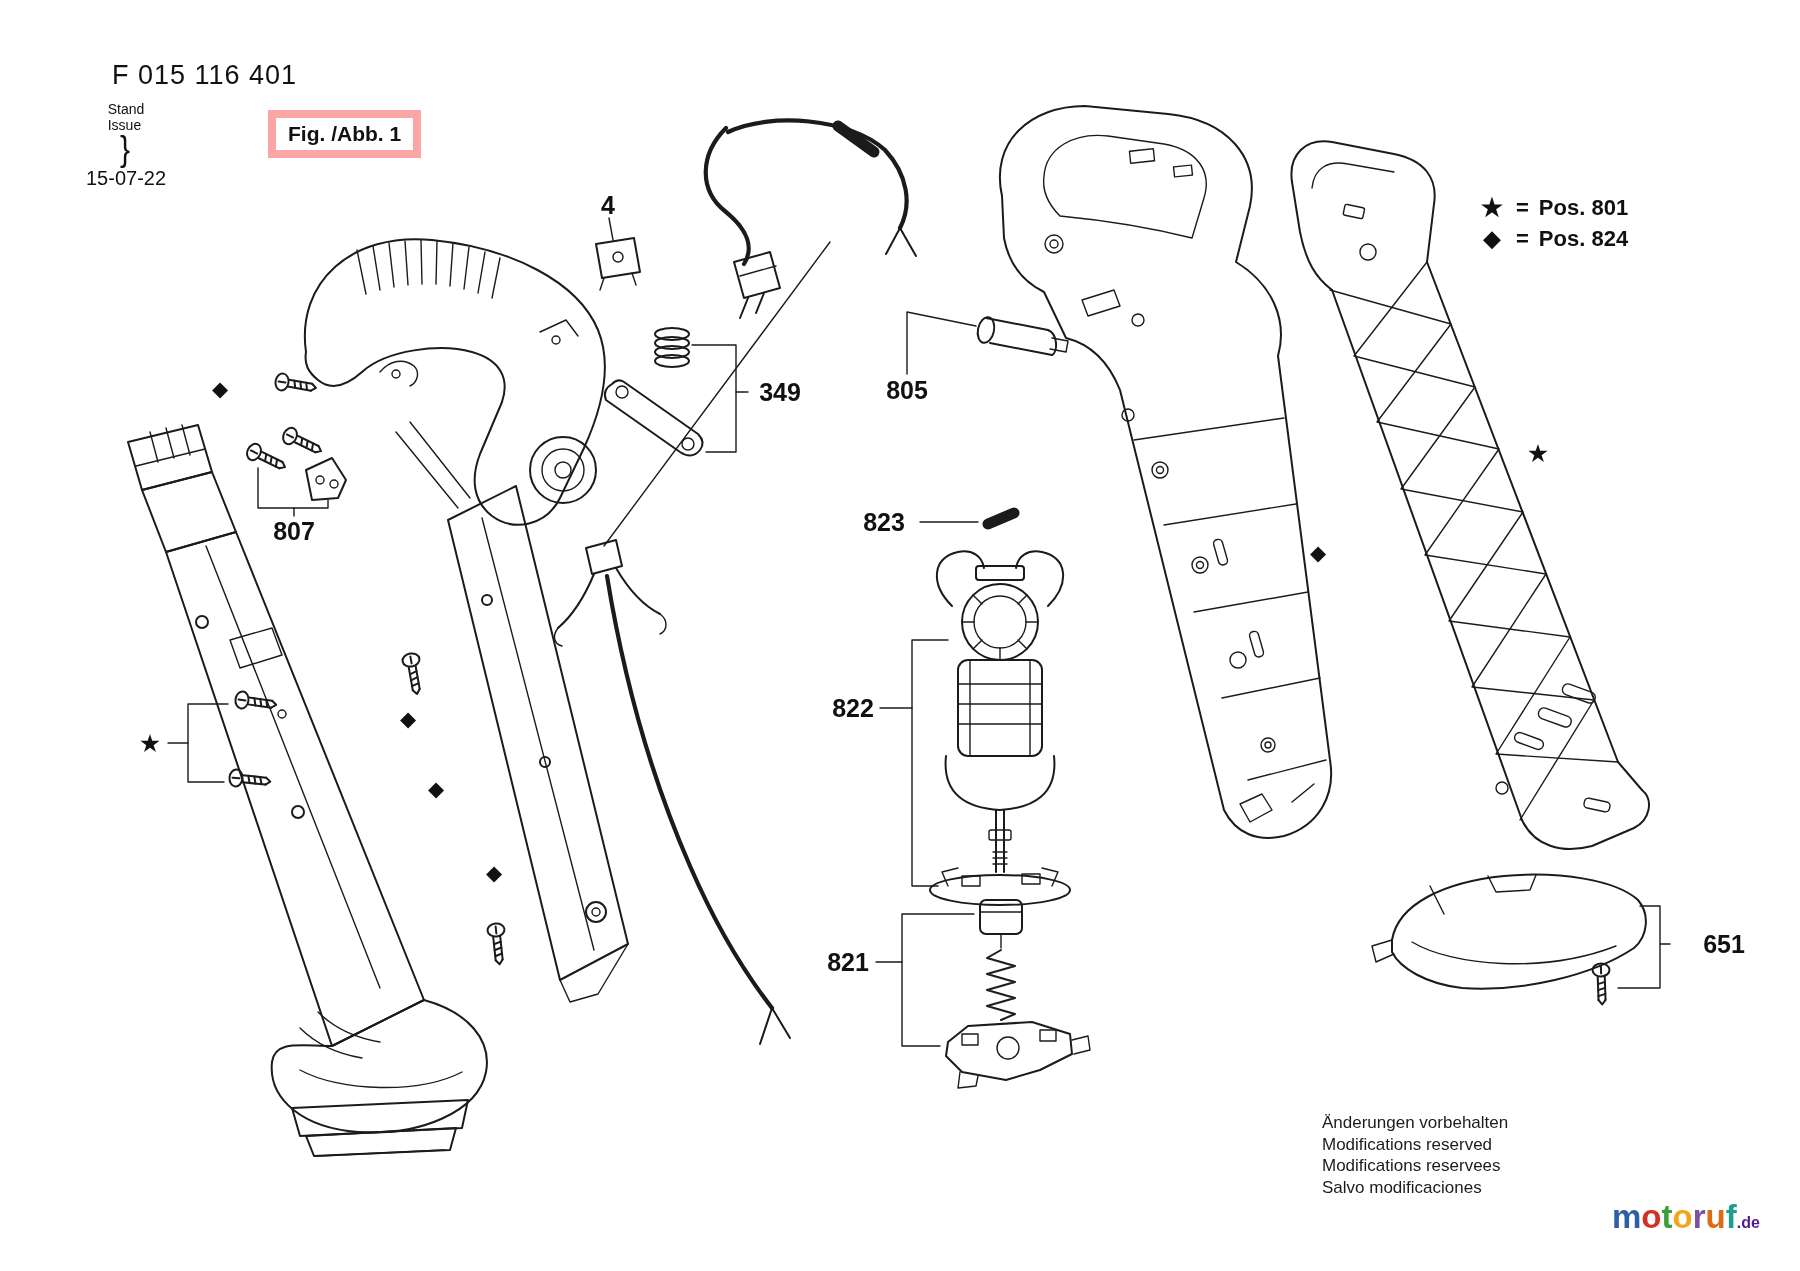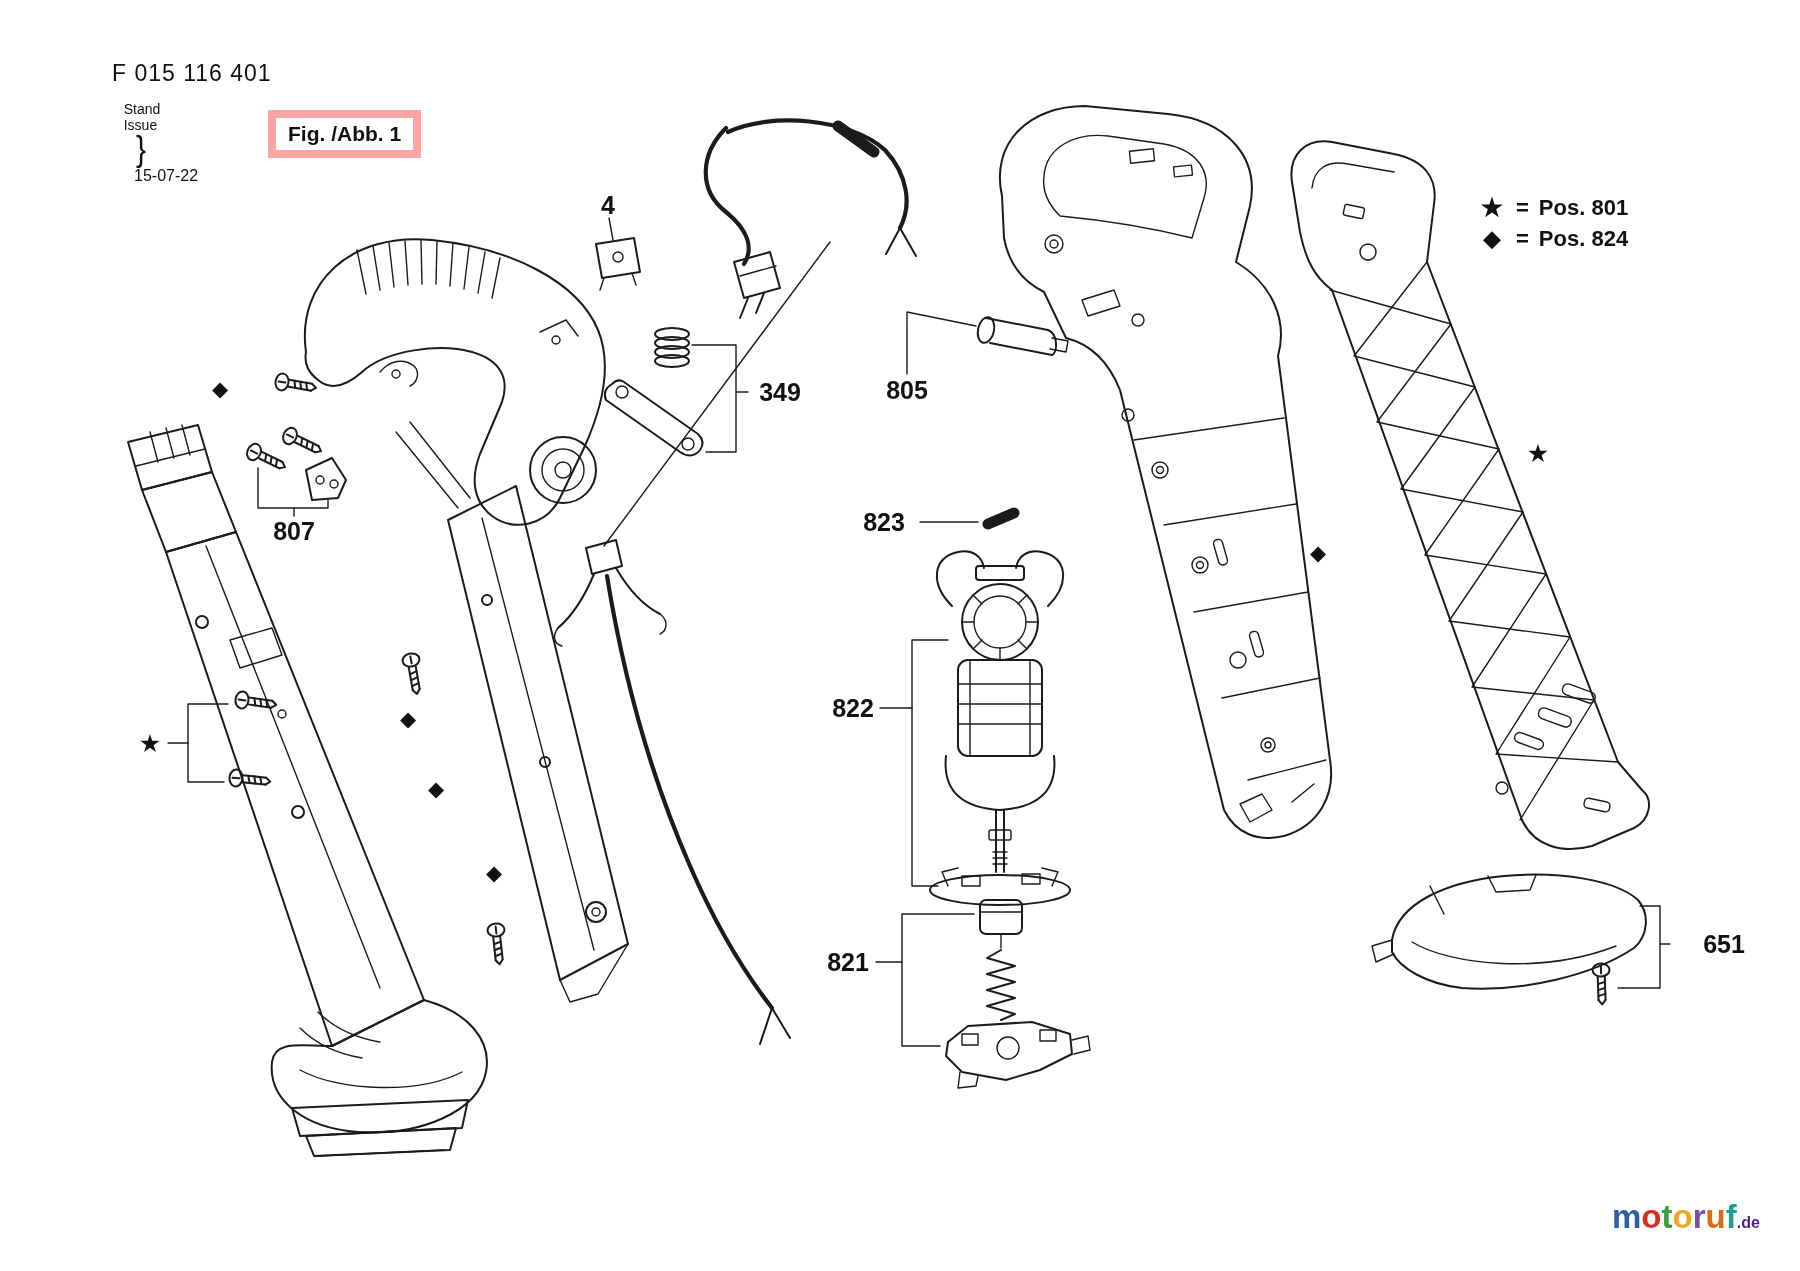--- a/index.html
+++ b/index.html
@@ -9,25 +9,25 @@
   .artwork { position:absolute; left:0; top:0; }
 
   
   .art path, .art line, .art circle, .art ellipse, .art rect, .art polyline, .art use {
     fill:none; stroke:#1b1b1b; stroke-width:2; stroke-linecap:round; stroke-linejoin:round;
   }
   .art .thin { stroke-width:1.4; }
   .art .cable { stroke-width:4.2; }
   .art .fat { stroke-width:11; }
 
-  .part-number { position:absolute; left:112px; top:60px; font-size:23px; letter-spacing:1px; }
+  .part-number { position:absolute; left:112px; top:60px; font-size:27px; letter-spacing:1px; }
   .stand-block { position:absolute; left:86px; top:101px; display:flex; align-items:center;flex-direction:column; }
   .stand-col { display:flex; flex-direction:column; font-size:14px; line-height:16px; }
   .brace { font-size:30px; font-weight:300; margin:0 5px 0 3px; transform:scaleY(1.15); }
-  .date { font-size:16px;margin-left:48px; }
+  .date { font-size:20px; }
   .fig-box { position:absolute; left:268px; top:110px; border:8px solid #fca5a5; padding:4px 12px; font-size:21px; font-weight:bold; }
 
   .legend { position:absolute; left:1478px; top:192px; font-weight:bold; font-size:22px; }
   .legend-row { display:flex; align-items:center; gap:10px; height:31px; }
   .legend-sym { width:28px; text-align:center; font-size:22px; }
   .legend-sym.star { font-size:25px; }
 
   .plabel { position:absolute; transform:translate(-50%,-50%); font-size:25px; font-weight:bold; white-space:nowrap; }
   .marker { position:absolute; transform:translate(-50%,-50%); font-size:21px; color:#111; line-height:1; }
   .marker.star { font-size:25px; }
@@ -319,18 +319,24 @@
   <div class="plabel" style="left:1724px; top:944px;">651</div>
 
   <span class="marker" style="left:220px; top:388px;">◆</span>
   <span class="marker" style="left:408px; top:718px;">◆</span>
   <span class="marker" style="left:436px; top:788px;">◆</span>
   <span class="marker" style="left:494px; top:872px;">◆</span>
   <span class="marker" style="left:1318px; top:552px;">◆</span>
   <span class="marker star" style="left:150px; top:743px;">★</span>
   <span class="marker star" style="left:1538px; top:453px;">★</span>
 
+  <div class="footer-notes">
+    <div>Änderungen vorbehalten</div>
+    <div>Modifications reserved</div>
+    <div>Modifications reservees</div>
+    <div>Salvo modificaciones</div>
+  </div>
 
   <a class="logo">
     <span style="color:#2e5fa3">m</span><span style="color:#d42e27">o</span><span style="color:#3a9e3a">t</span><span style="color:#f2a51c">o</span><span style="color:#7b4fa0">r</span><span style="color:#e06a10">u</span><span style="color:#1f9e8e">f</span><span class="suffix">.de</span>
   </a>
 
 </div>
 
 </body></html>

